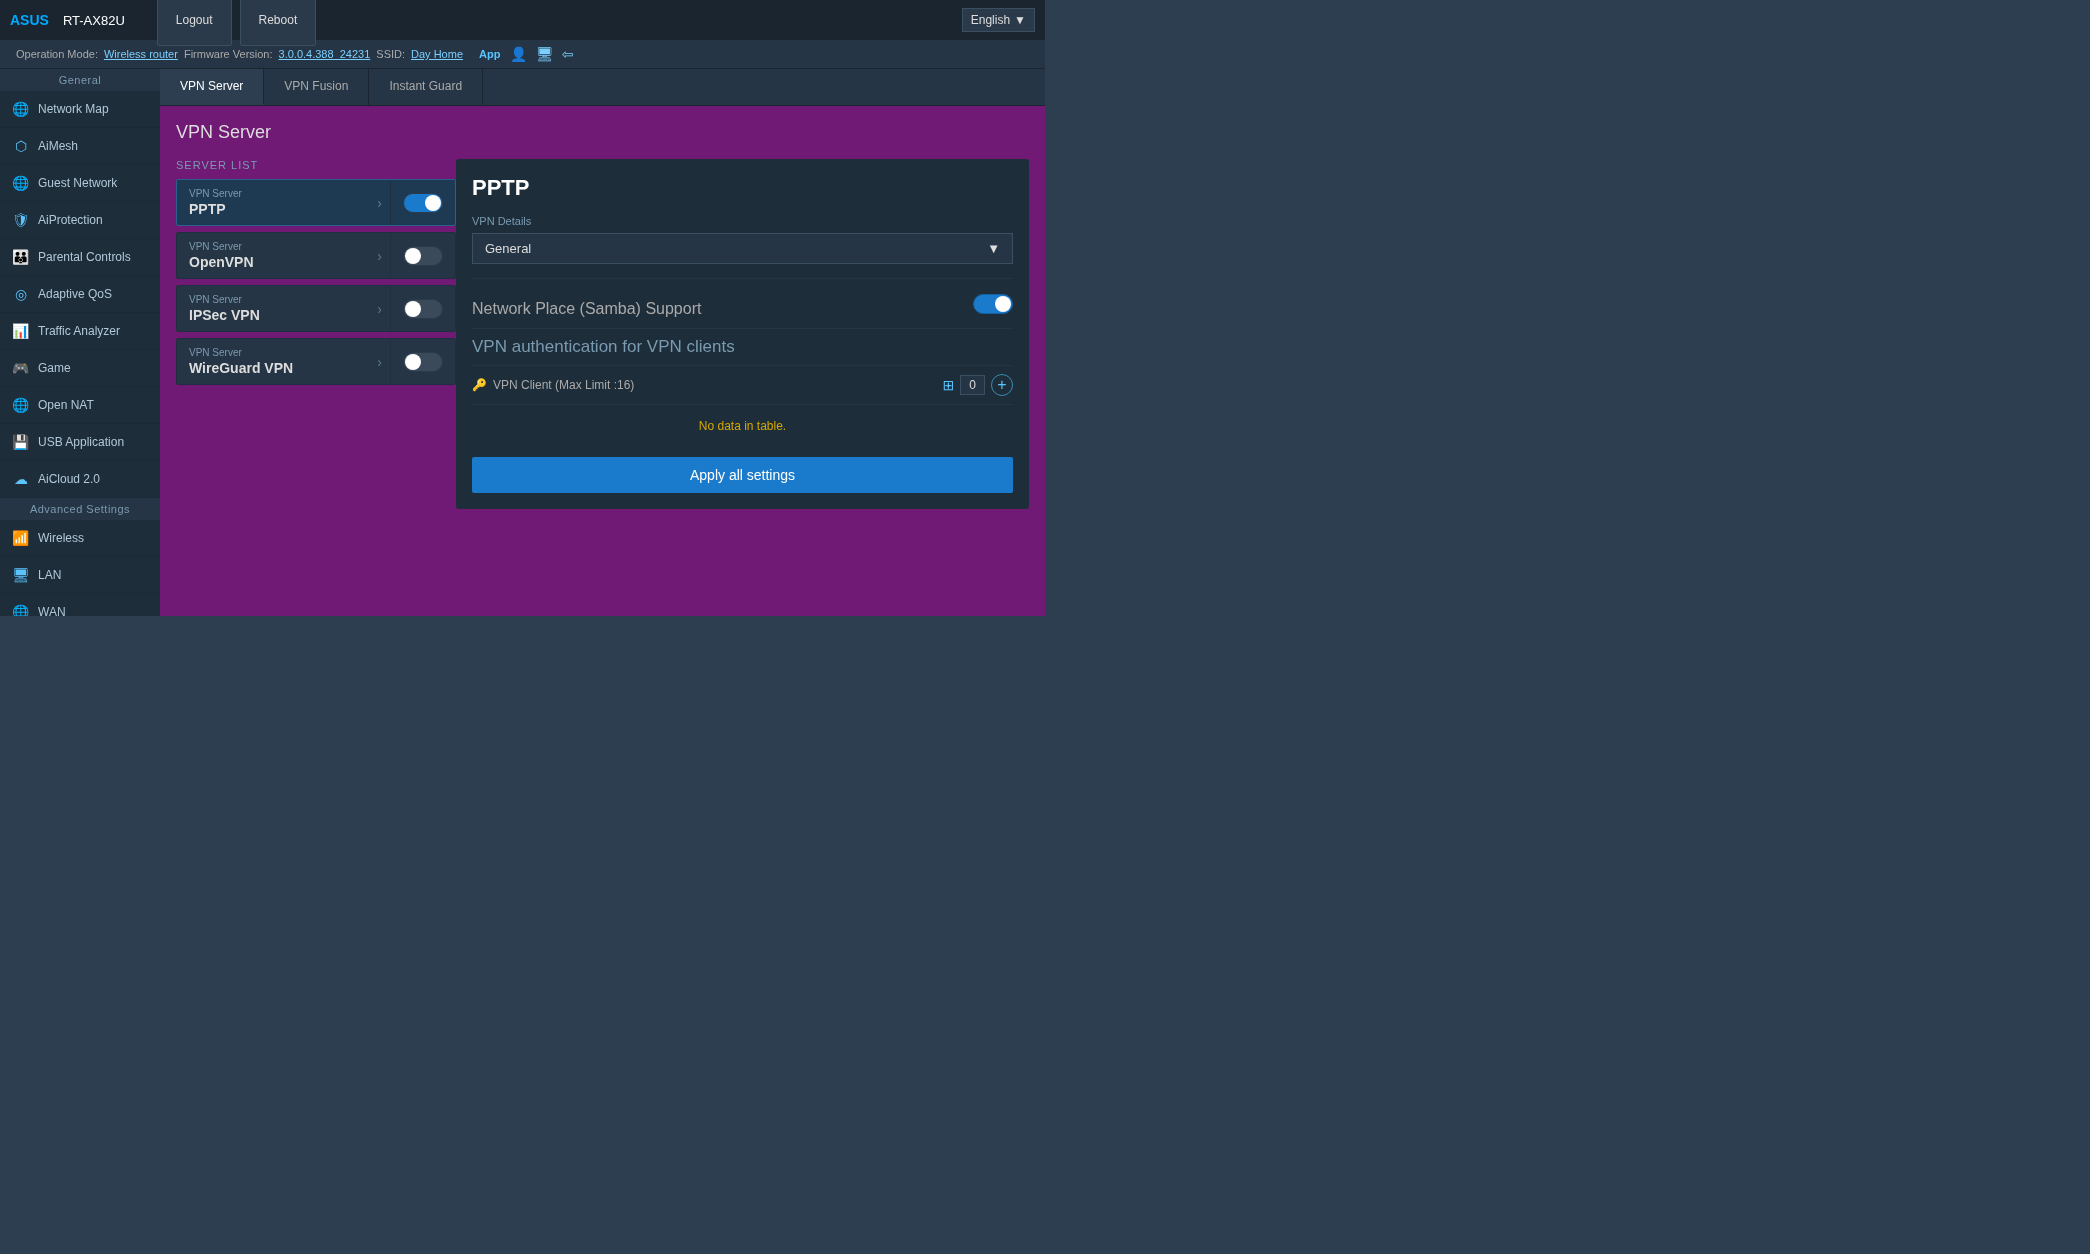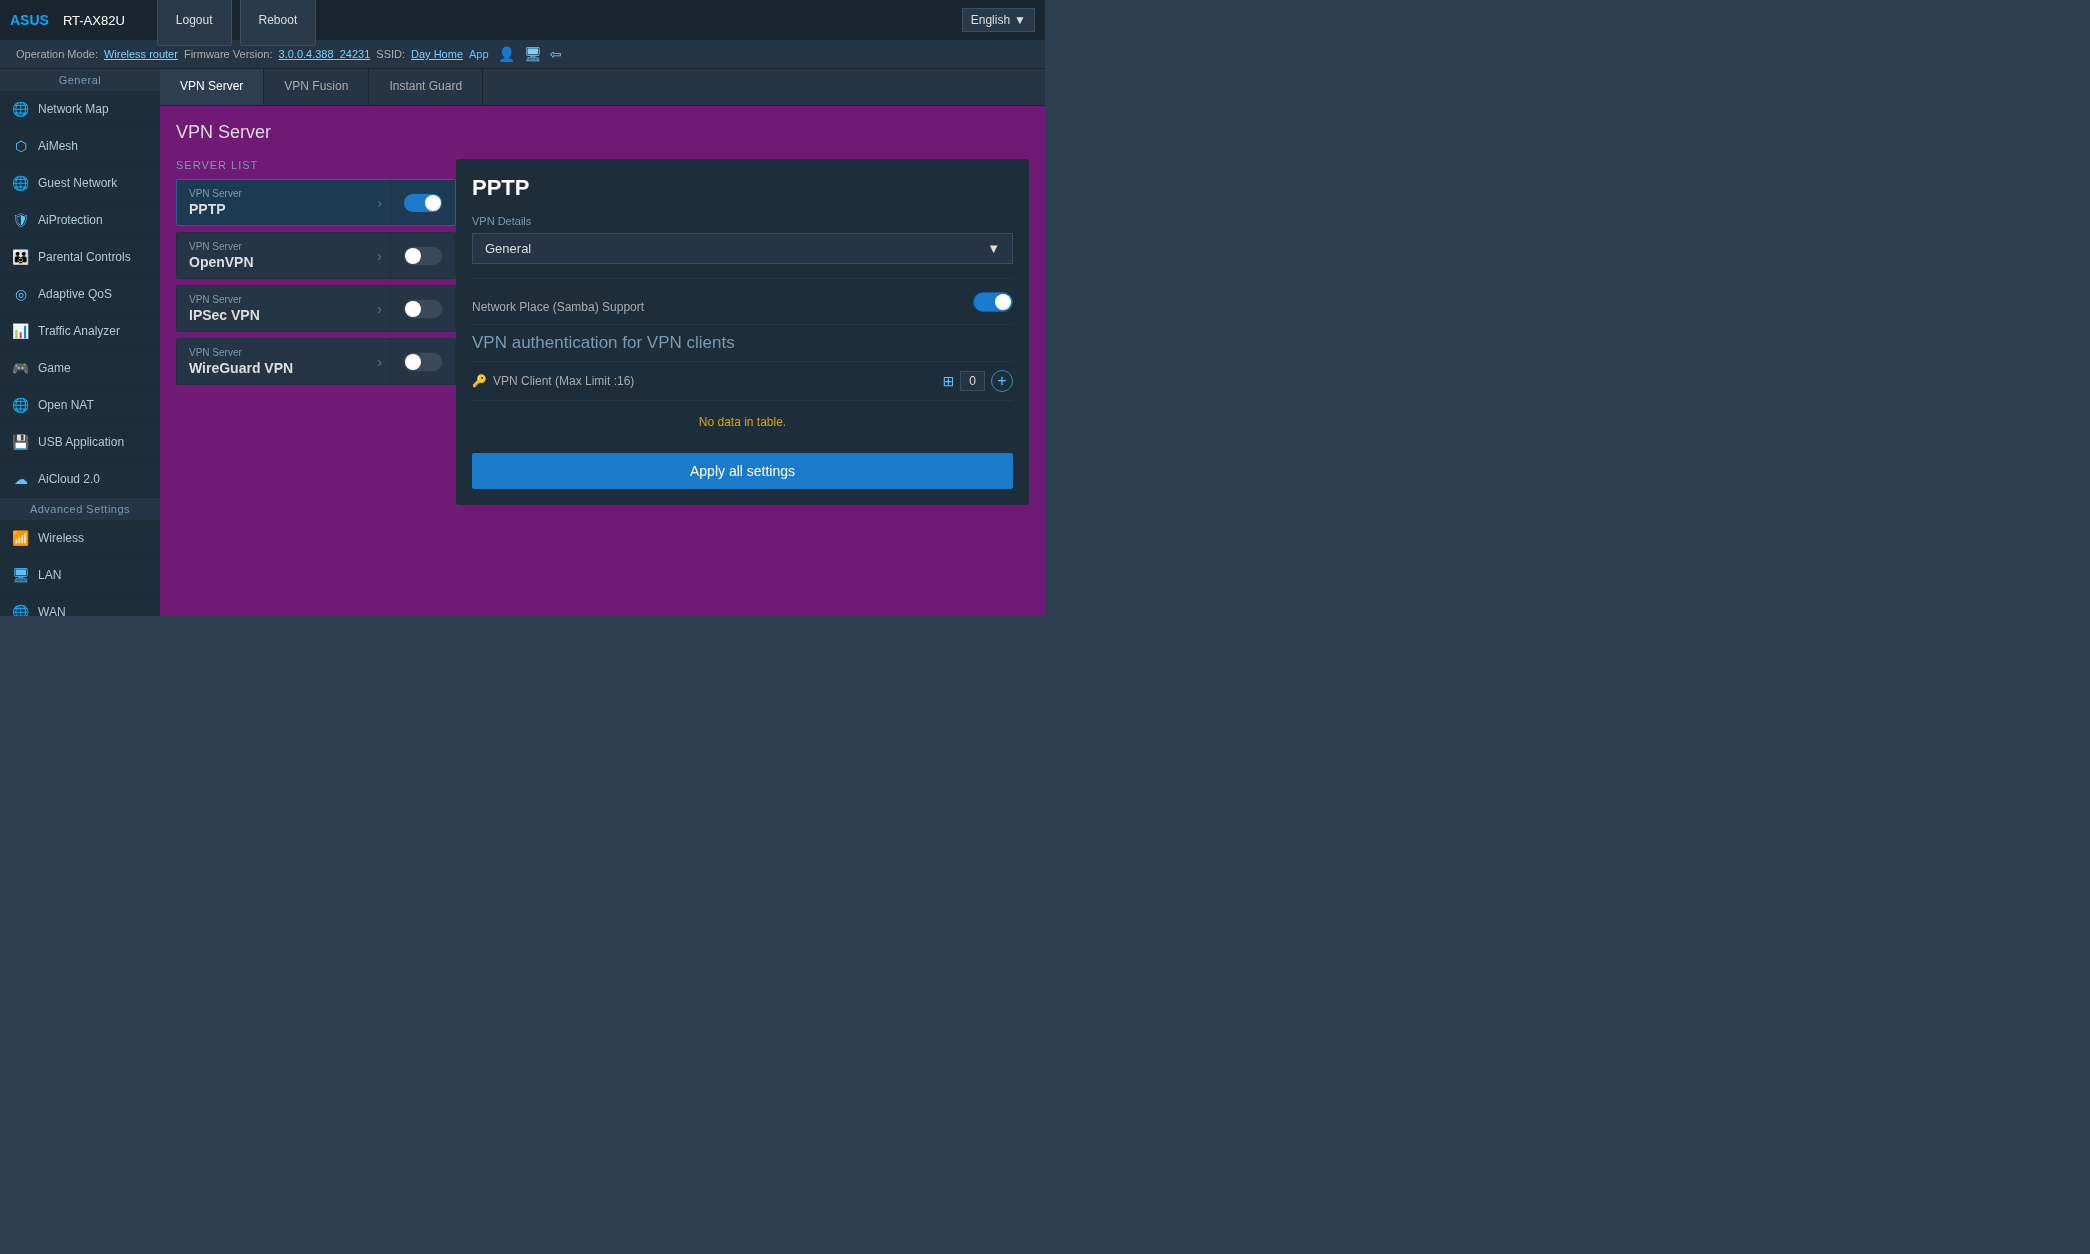--- a/index.html
+++ b/index.html
@@ -61,21 +61,21 @@
       background: #253545;
       padding: 6px 16px;
       font-size: 11px;
       color: #aaa;
       display: flex;
       align-items: center;
       gap: 6px;
       border-bottom: 1px solid #1a2530;
     }
     .info-bar a { color: #7bcfff; text-decoration: underline; }
-    .info-bar .app-label { color: #5bc4ff; font-weight: normal; }
+    .info-bar .app-label { color: #5bc4ff; font-weight: bold; margin-left: 10px; }
     .info-icons { display: flex; gap: 8px; align-items: center; margin-left: 4px; }
     .info-icons span { color: #7bcfff; font-size: 14px; cursor: pointer; }
     
     .main-layout {
       display: flex;
       height: calc(627px - 80px);
     }
     
     .sidebar {
       width: 160px;
@@ -261,21 +261,21 @@
       margin-bottom: 14px;
     }
     .detail-row {
       display: flex;
       align-items: center;
       justify-content: space-between;
       padding: 10px 0;
       border-top: 1px solid #253545;
     }
     .detail-row-label {
-      font-size: 12px;
+      font-size: 16px;
       color: #aaa;
       margin-top: 11px;
     }
     .how-to-setup-row {
       display: flex;
       align-items: center;
       justify-content: space-between;
       padding: 10px 0;
       border-top: 1px solid #253545;
     }

